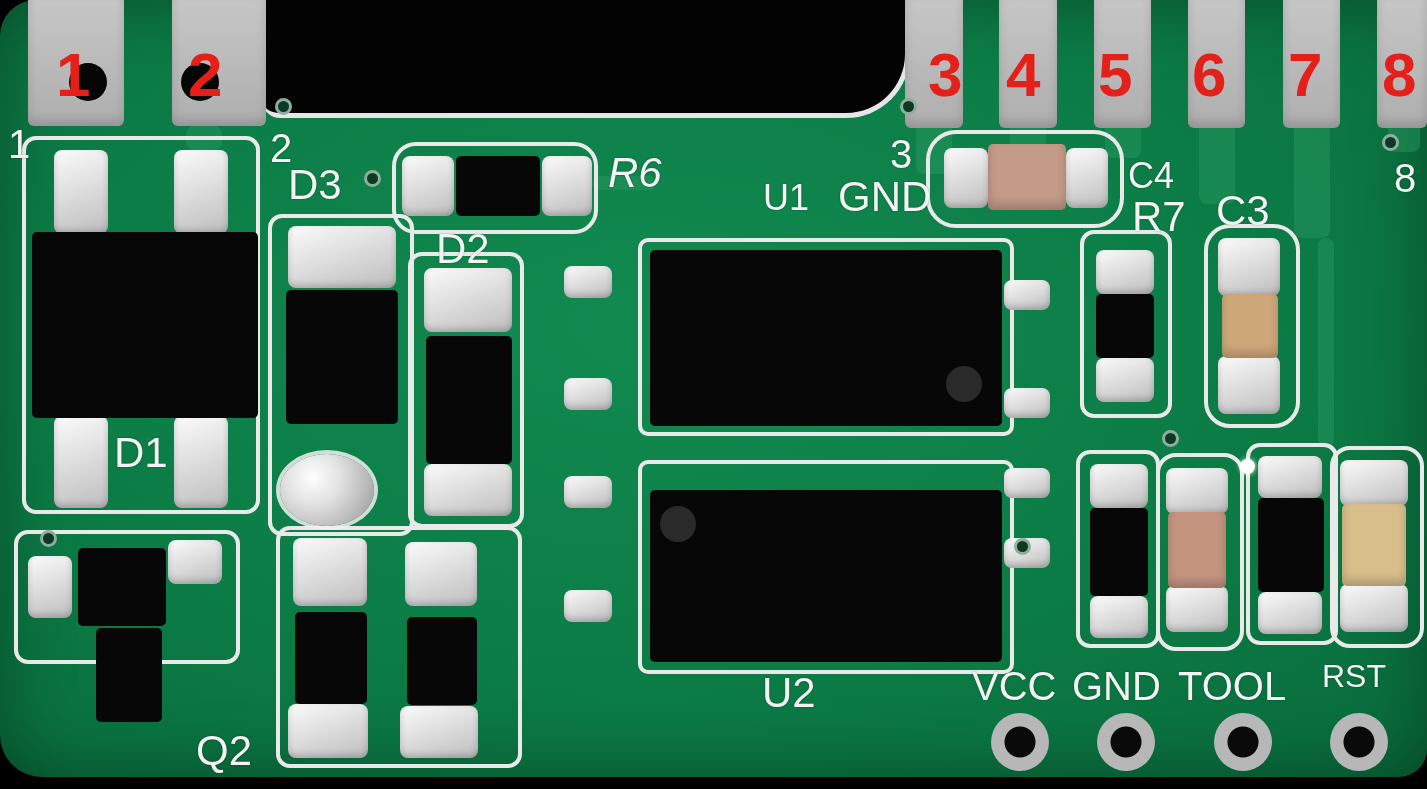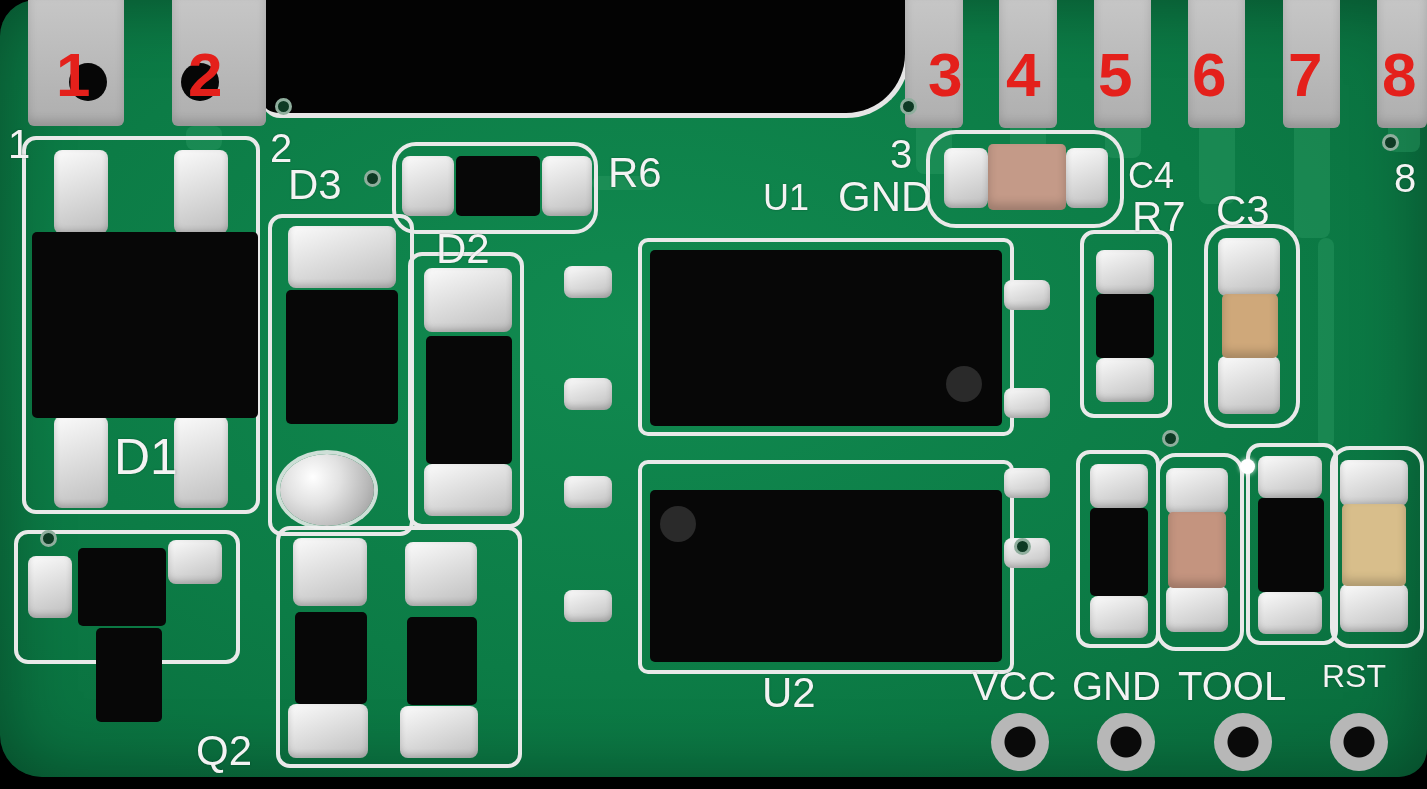--- a/index.html
+++ b/index.html
@@ -193,28 +193,28 @@
   <div class="red-num" style="left:1192px;">6</div>
   <div class="red-num" style="left:1288px;">7</div>
   <div class="red-num" style="left:1382px;">8</div>
 
   <div class="silk" style="left:8px; top:124px; font-size:40px;">1</div>
   <div class="silk" style="left:270px; top:128px; font-size:40px;">2</div>
   <div class="silk" style="left:890px; top:134px; font-size:40px;">3</div>
   <div class="silk" style="left:1394px; top:158px; font-size:40px;">8</div>
 
   <div class="silk" style="left:288px; top:164px; font-size:42px;">D3</div>
-  <div class="silk" style="left:608px; top:152px; font-size:42px;">R6</div>
+  <div class="silk" style="left:608px; top:152px; font-size:42px;font-style:italic;">R6</div>
   <div class="silk" style="left:436px; top:228px; font-size:42px;">D2</div>
   <div class="silk" style="left:763px; top:180px; font-size:36px;">U1</div>
   <div class="silk" style="left:838px; top:176px; font-size:42px;">GND</div>
   <div class="silk" style="left:1128px; top:158px; font-size:36px;">C4</div>
   <div class="silk" style="left:1132px; top:196px; font-size:42px;">R7</div>
   <div class="silk" style="left:1216px; top:190px; font-size:42px;">C3</div>
-  <div class="silk" style="left:114px; top:432px; font-size:50px;text-align:right;">D1</div>
+  <div class="silk" style="left:114px; top:432px; font-size:42px;text-align:right;">D1</div>
   <div class="silk" style="left:762px; top:672px; font-size:42px;">U2</div>
   <div class="silk" style="left:196px; top:730px; font-size:42px;">Q2</div>
 
   <div class="silk" style="left:972px; top:666px; font-size:40px;">VCC</div>
   <div class="silk" style="left:1072px; top:666px; font-size:40px;">GND</div>
   <div class="silk" style="left:1178px; top:666px; font-size:40px;">TOOL</div>
   <div class="silk" style="left:1322px; top:660px; font-size:32px;">RST</div>
 
 </div>
 

